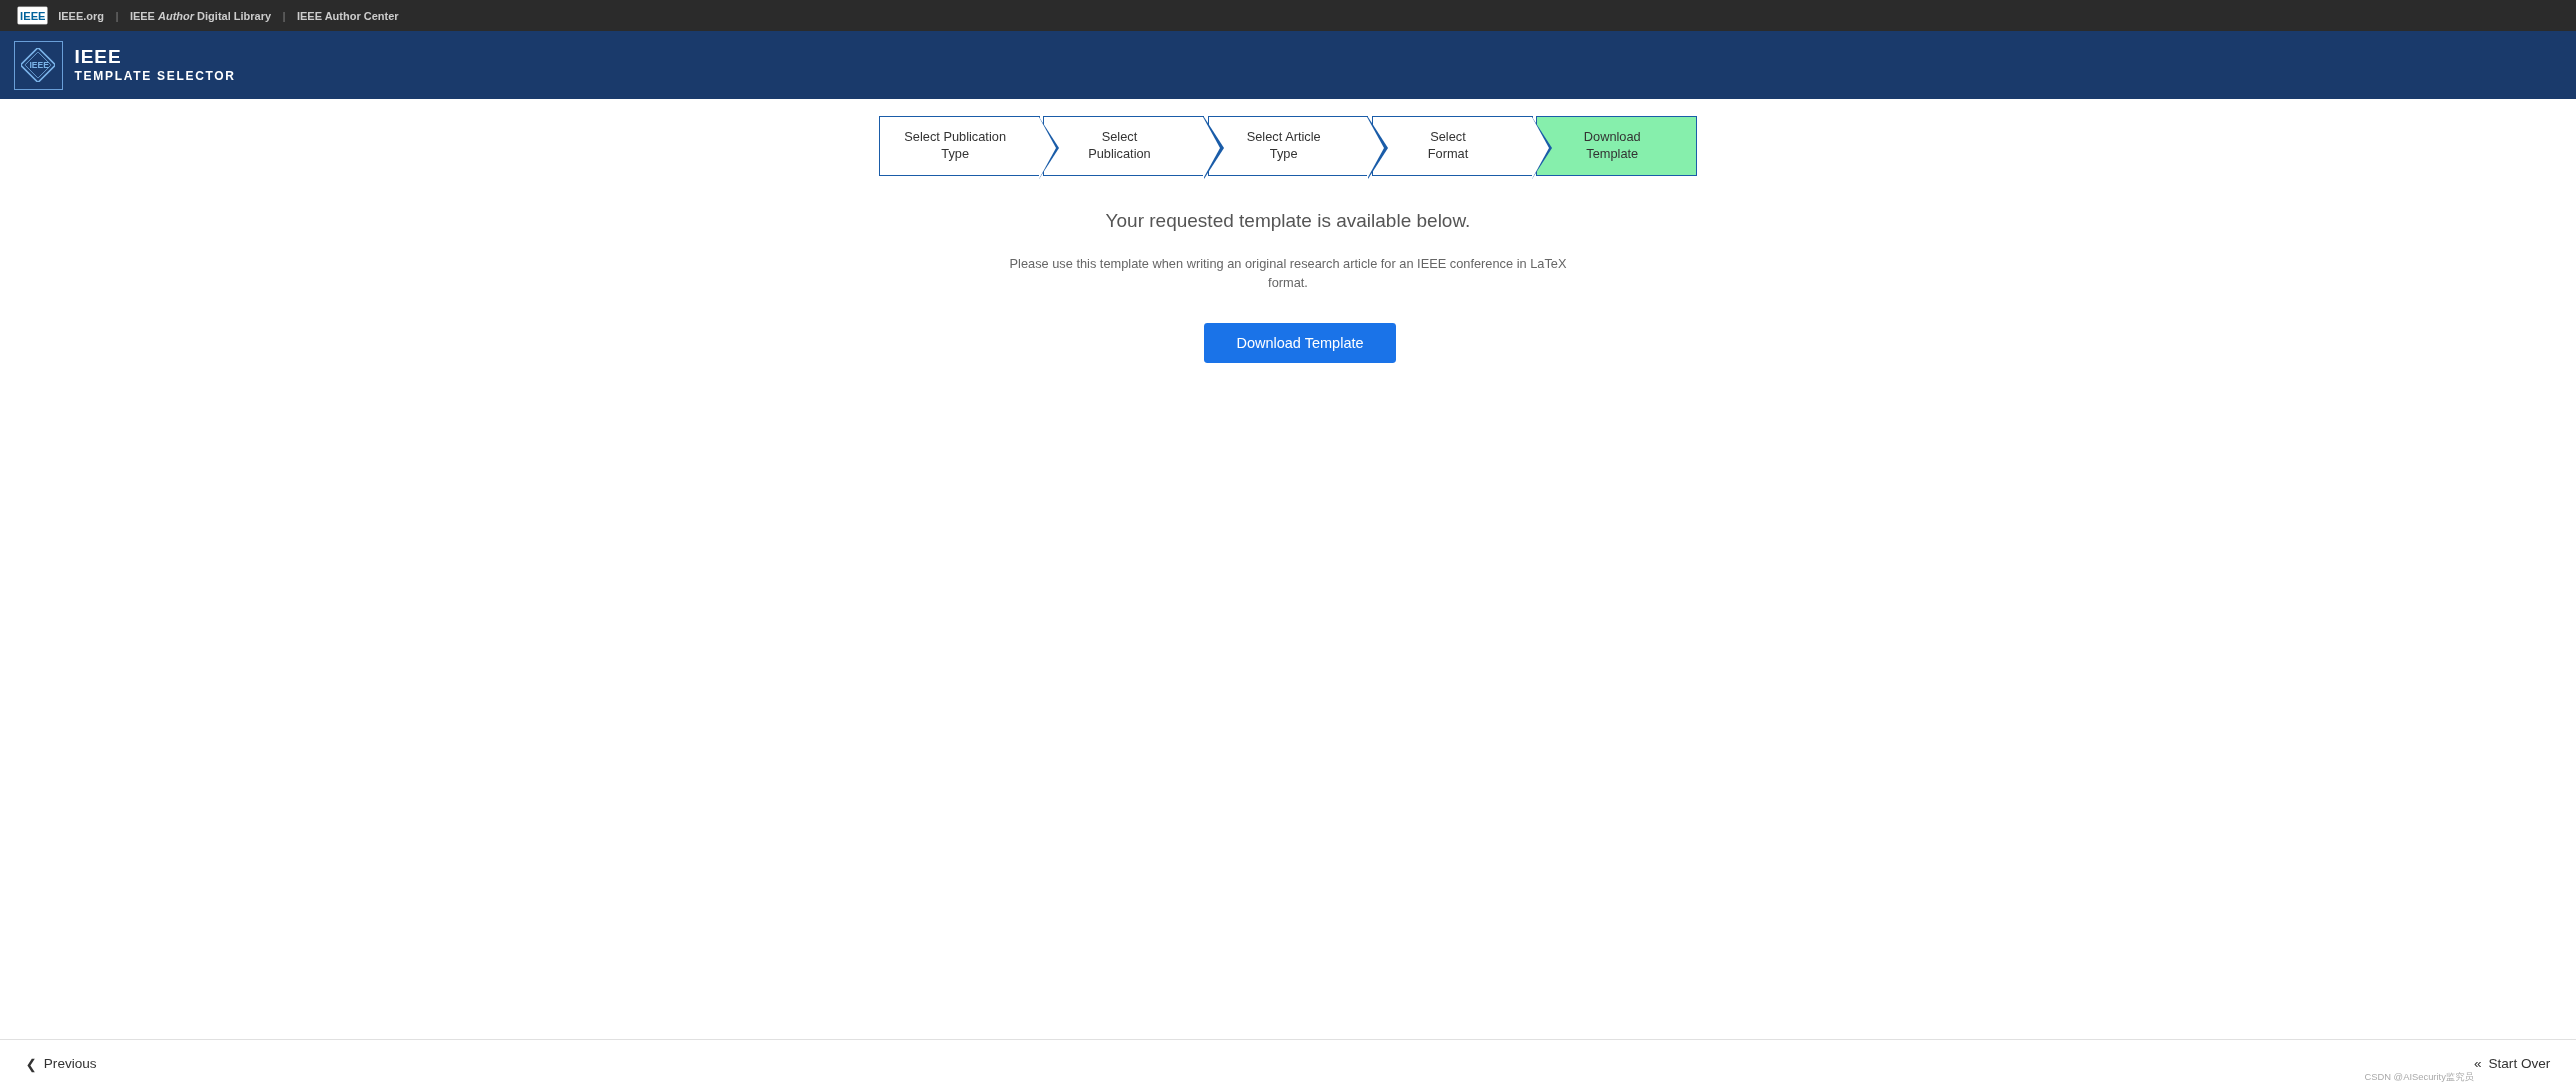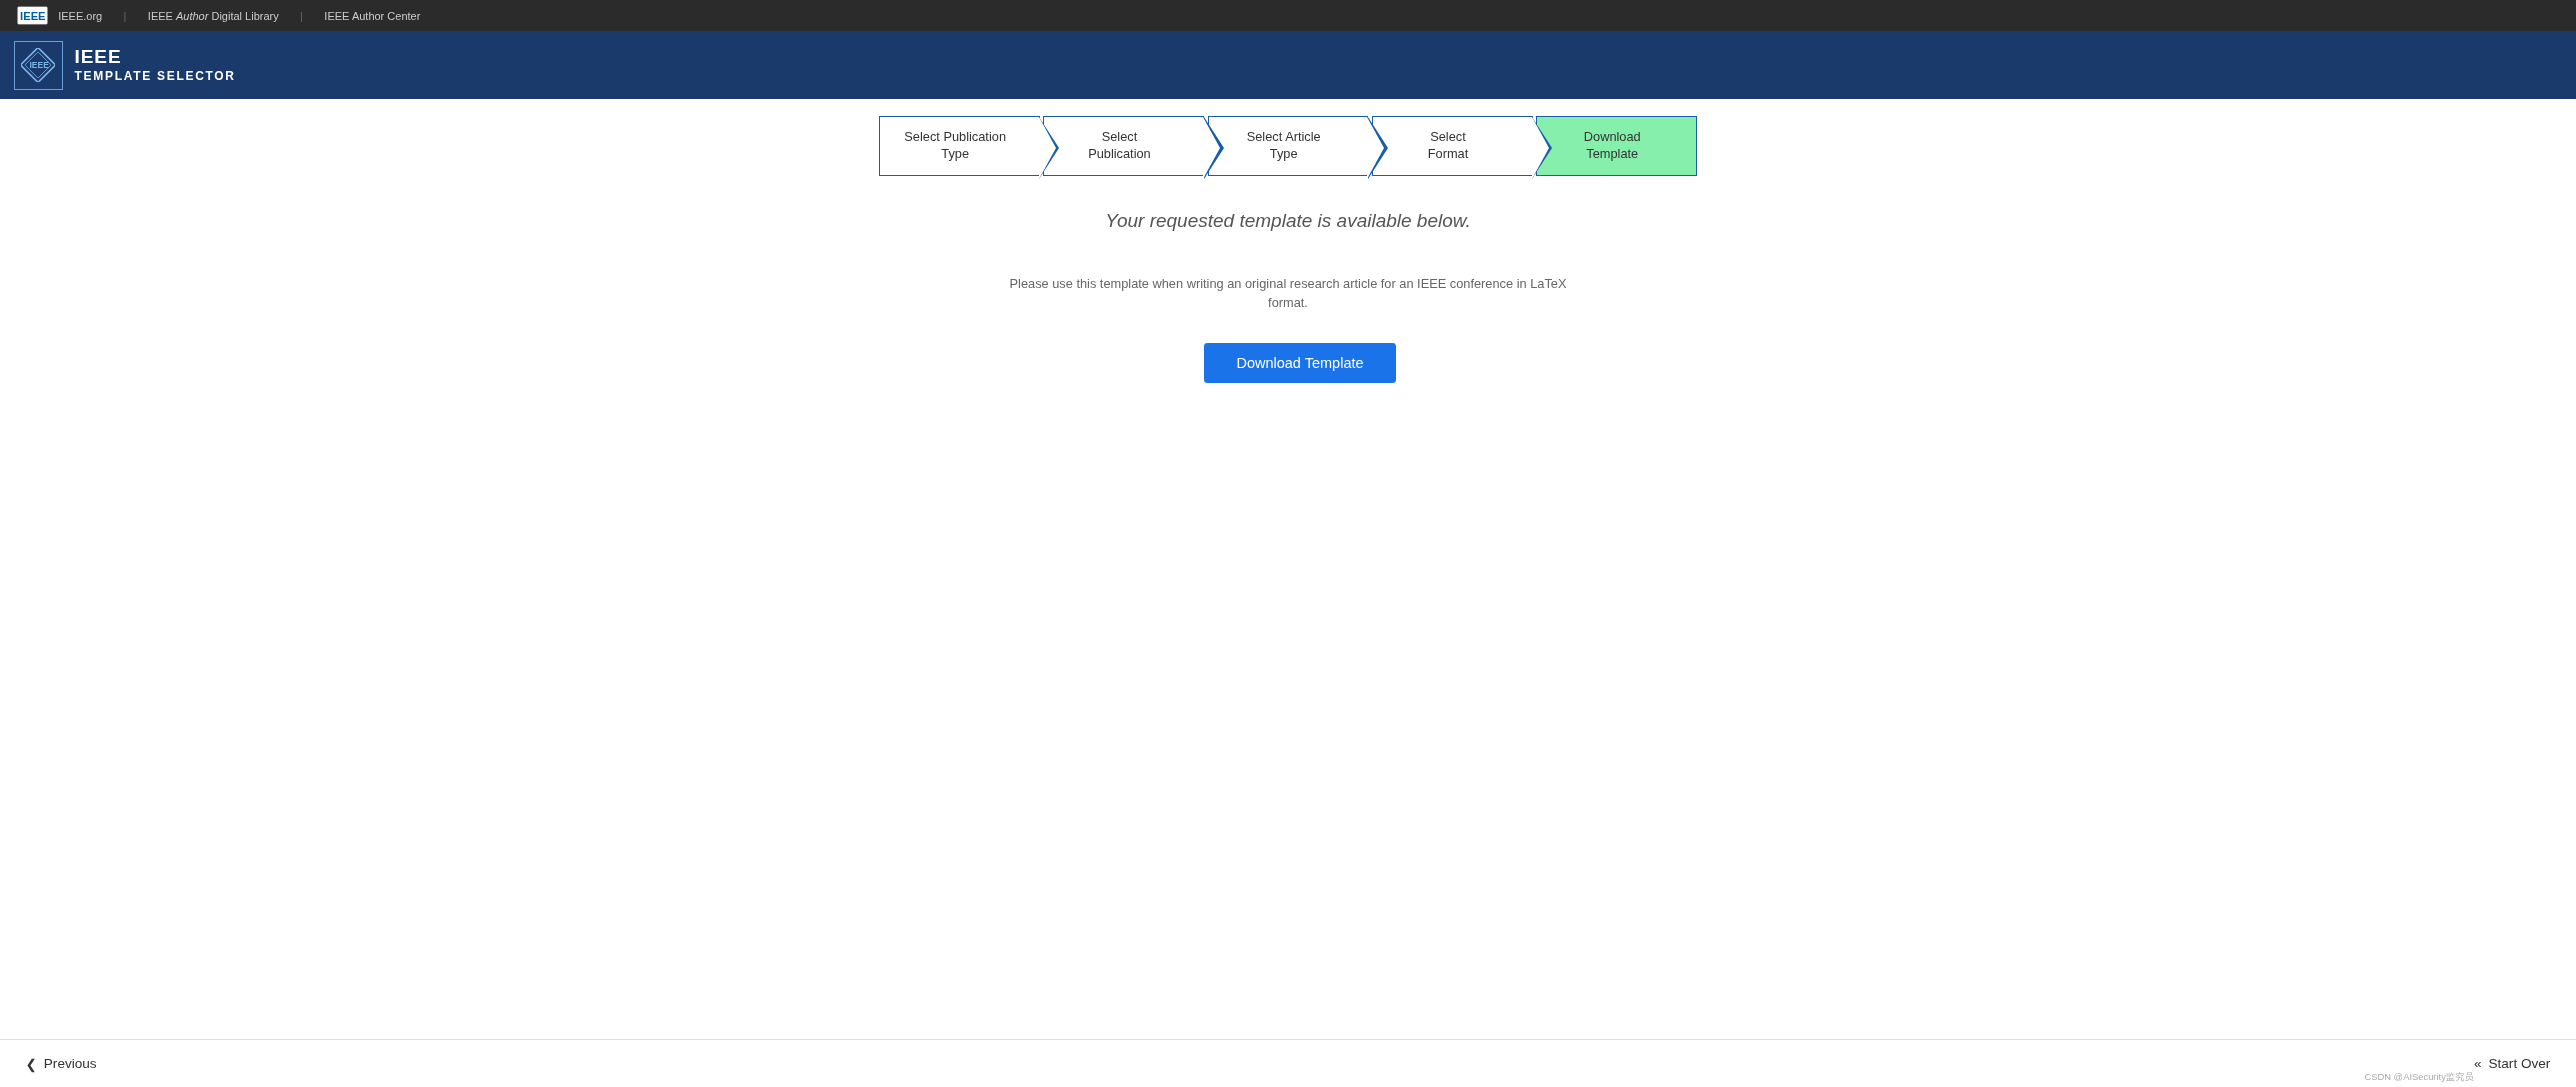--- a/index.html
+++ b/index.html
@@ -26,24 +26,25 @@
       display: flex;
       align-items: center;
       gap: 5.1px;
     }
     .top-nav .ieee-logo-small svg {
       width: 31px;
       height: 19px;
     }
     .top-nav .nav-links {
       display: flex;
-      gap: 18px;
+      gap: 8px;
       align-items: flex-start;
       color: #ccc;
       font-size: 11px;
+      font-weight: bold;
     }
     .top-nav .nav-links a {
       color: #ccc;
       text-decoration: none;
     }
     .top-nav .sep { color: #666; margin: 0 3.4px; }
 
     
     .page-header {
       background: #1a3a6b;
@@ -156,23 +157,22 @@
     }
 
     
     .center-section {
       text-align: center;
       margin-top: 17px;
     }
     .main-heading {
       font-size: 19px;
       color: #555;
-      margin-bottom: 42px;
+      margin-bottom: 22px;
       font-weight: normal;
-      font-style: italic;
     }
     .sub-text {
       font-size: 12.8px;
       color: #666;
       margin-bottom: 31px;
       max-width: 597px;
       margin-left: auto;
       margin-right: auto;
       line-height: 1.5;
     }

